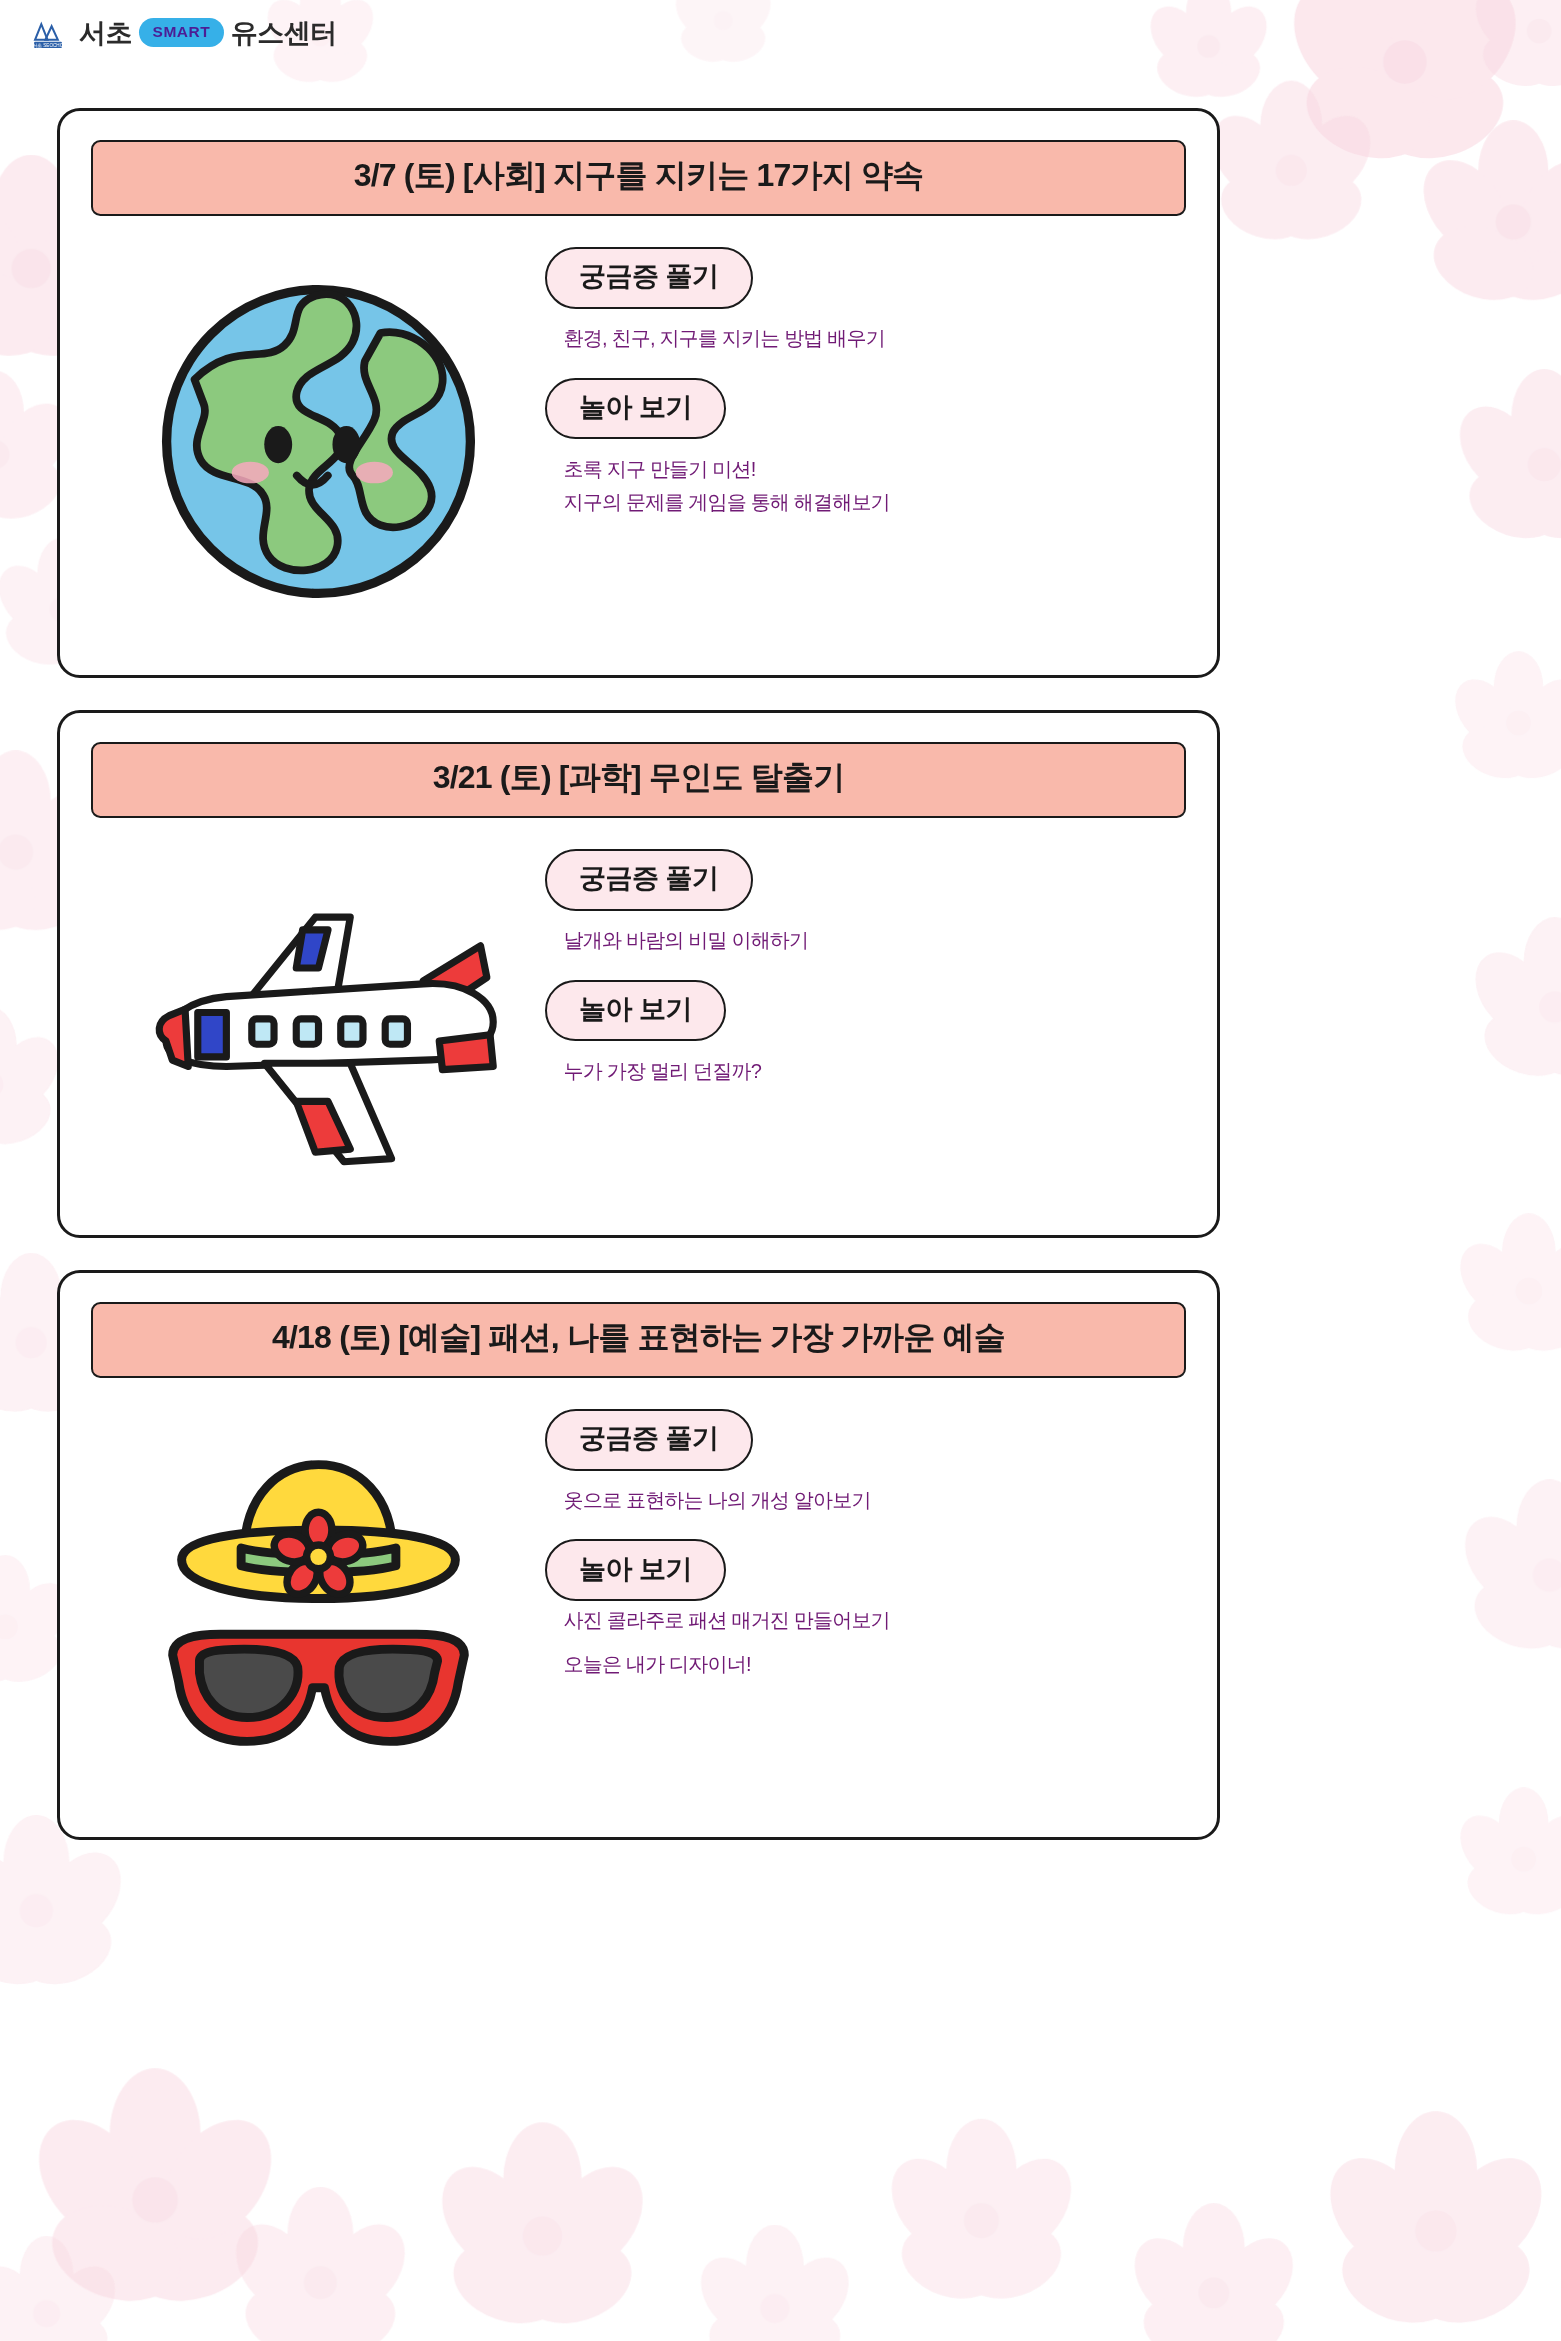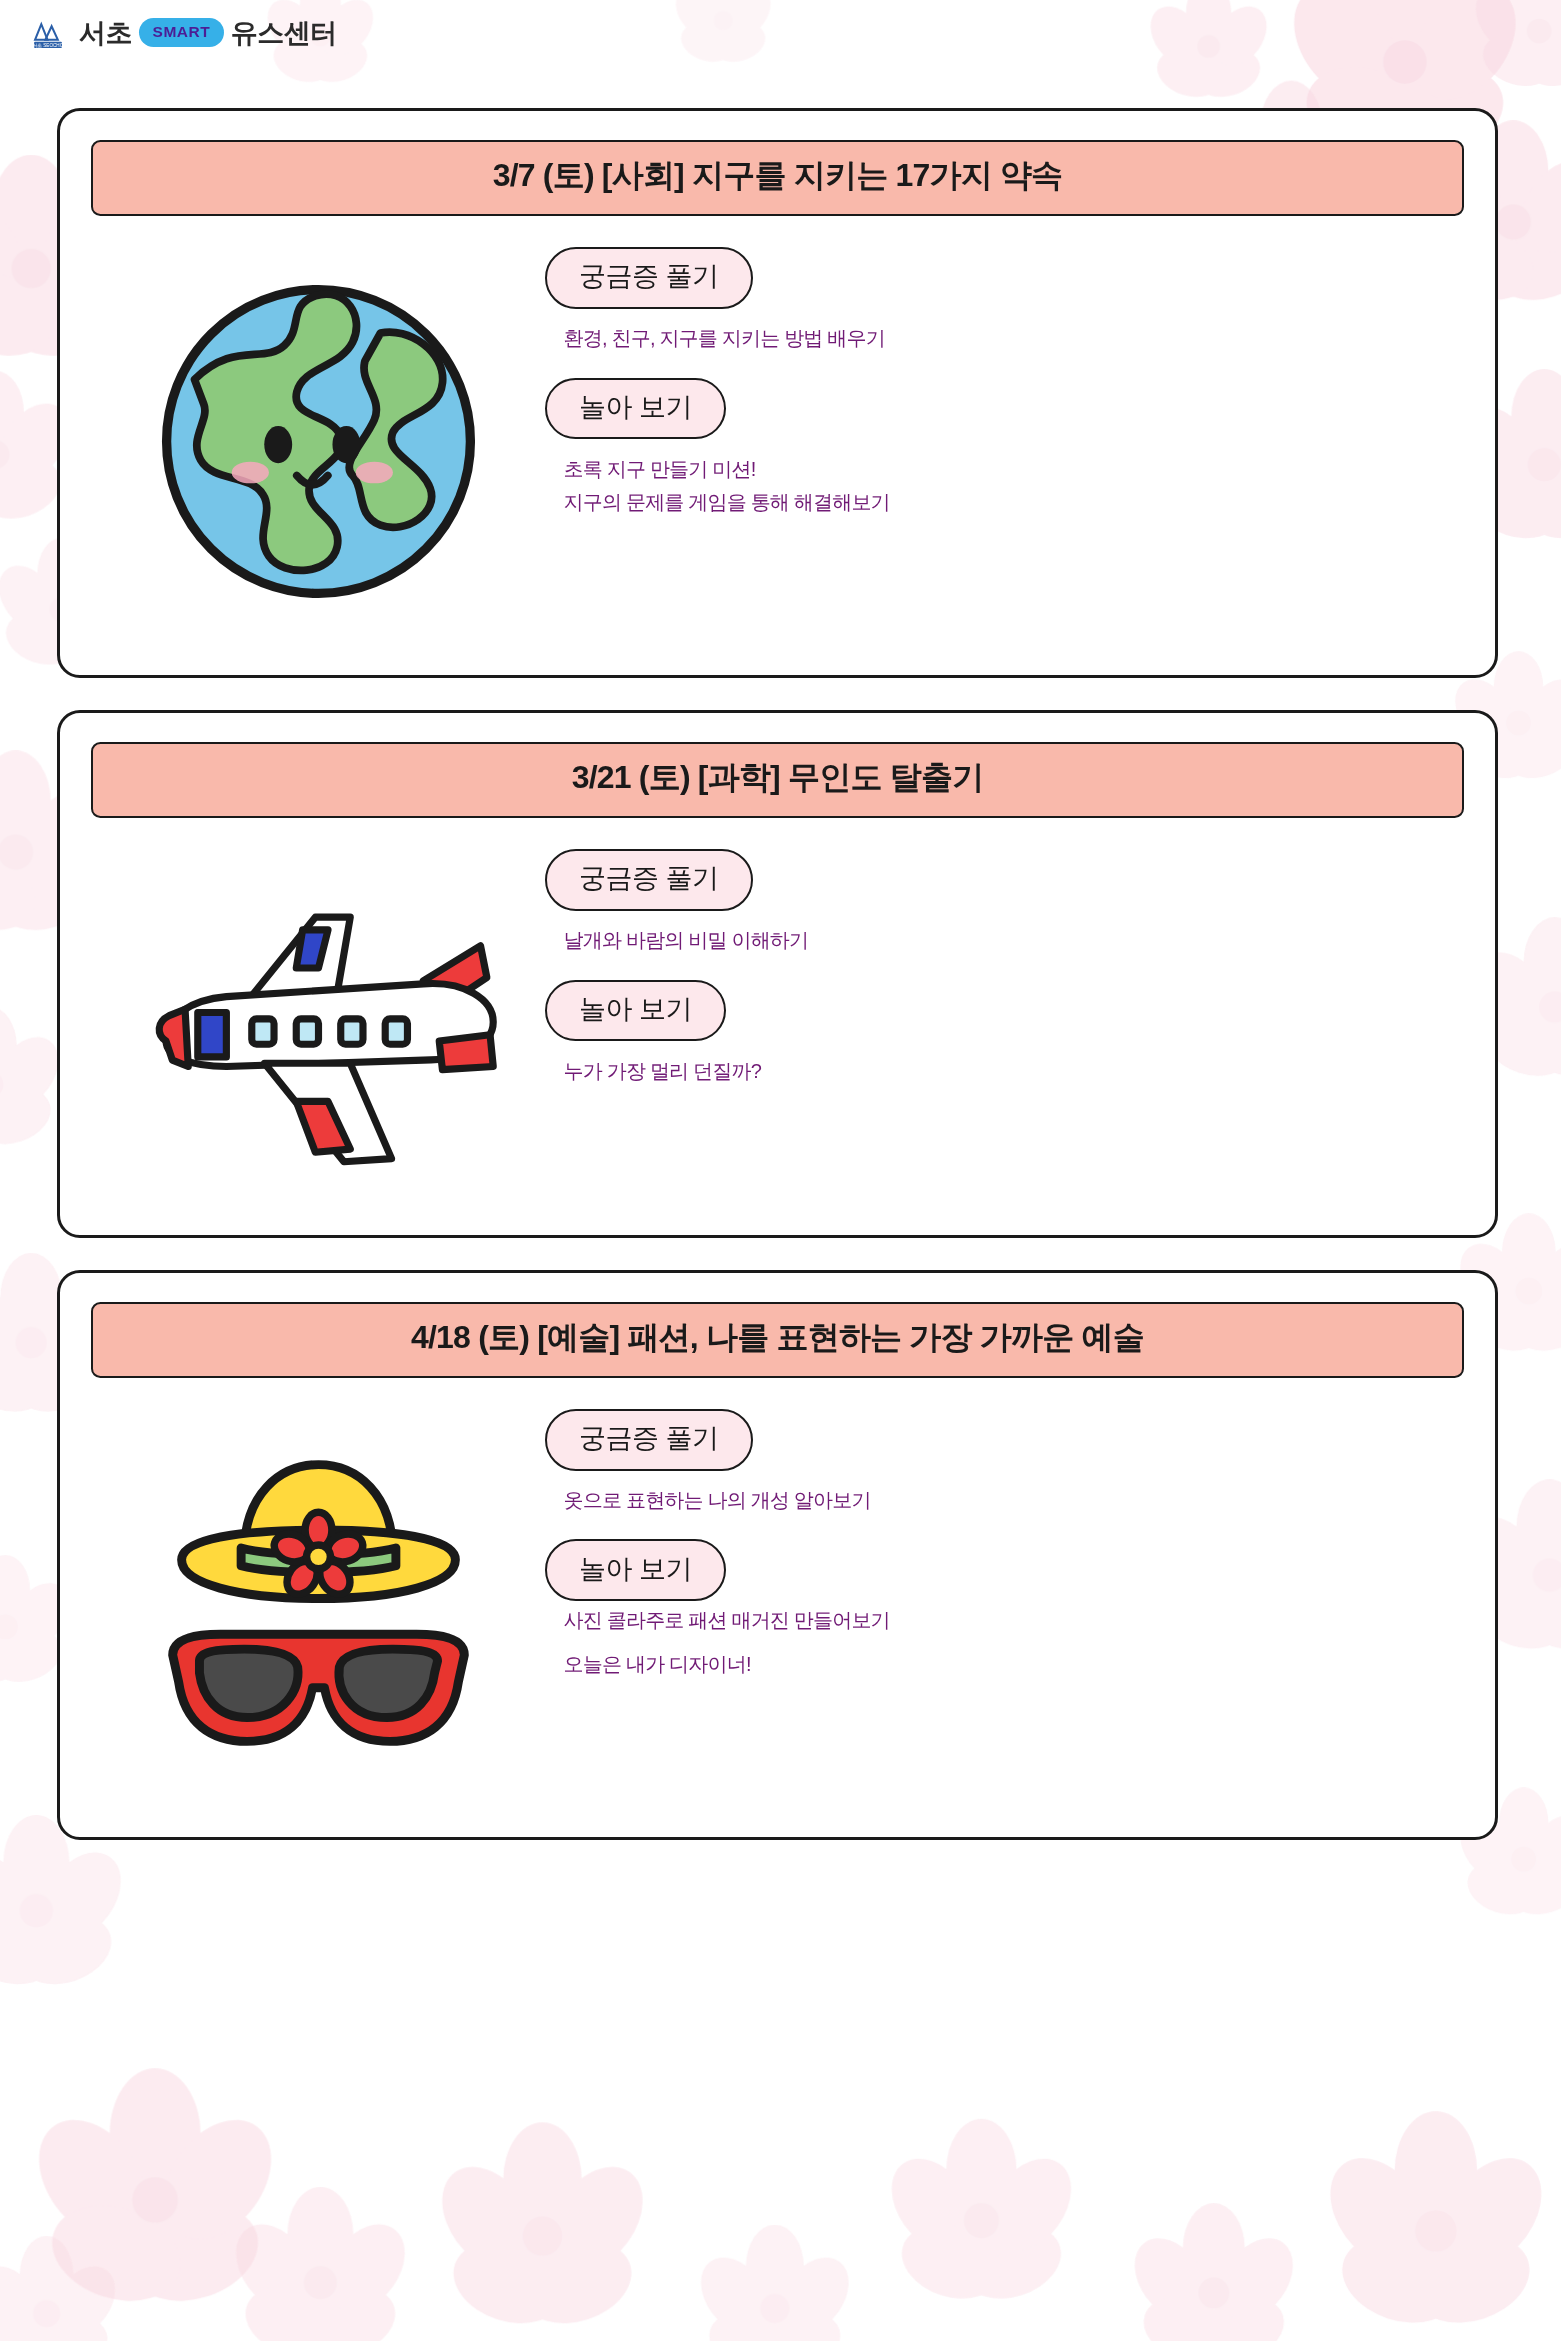--- a/index.html
+++ b/index.html
@@ -56,21 +56,21 @@
     padding: 4.6px 13.4px 5.7px;
     border-radius: 20.7px;
     letter-spacing: 0.5px;
   }
 
   
   .cards {
     position: absolute;
     top: 108px;
     left: 57px;
-    width: 1441px;
+    width: 1163px;
     z-index: 4;
     display: flex;
     flex-direction: column;
     gap: 32px;
   }
   .card {
     background: #ffffff;
     border: 3.1px solid #1a1a1a;
     border-radius: 23px;
     box-sizing: border-box;
@@ -107,21 +107,21 @@
   .card-content {
     flex: 1;
     padding-top: 7.2px;
   }
   .tag {
     display: inline-block;
     background: #fde8ec;
     border: 2.6px solid #1a1a1a;
     border-radius: 31px;
     font-size: 27px;
-    font-weight: 400;
+    font-weight: 700;
     color: #1a1a1a;
     padding: 9.3px 32px 12.4px;
     letter-spacing: -0.5px;
   }
   .desc {
     font-size: 20px;
     color: #701a75;
     letter-spacing: -0.8px;
     margin: 15.5px 0 0 18.6px;
     line-height: 1.42;

